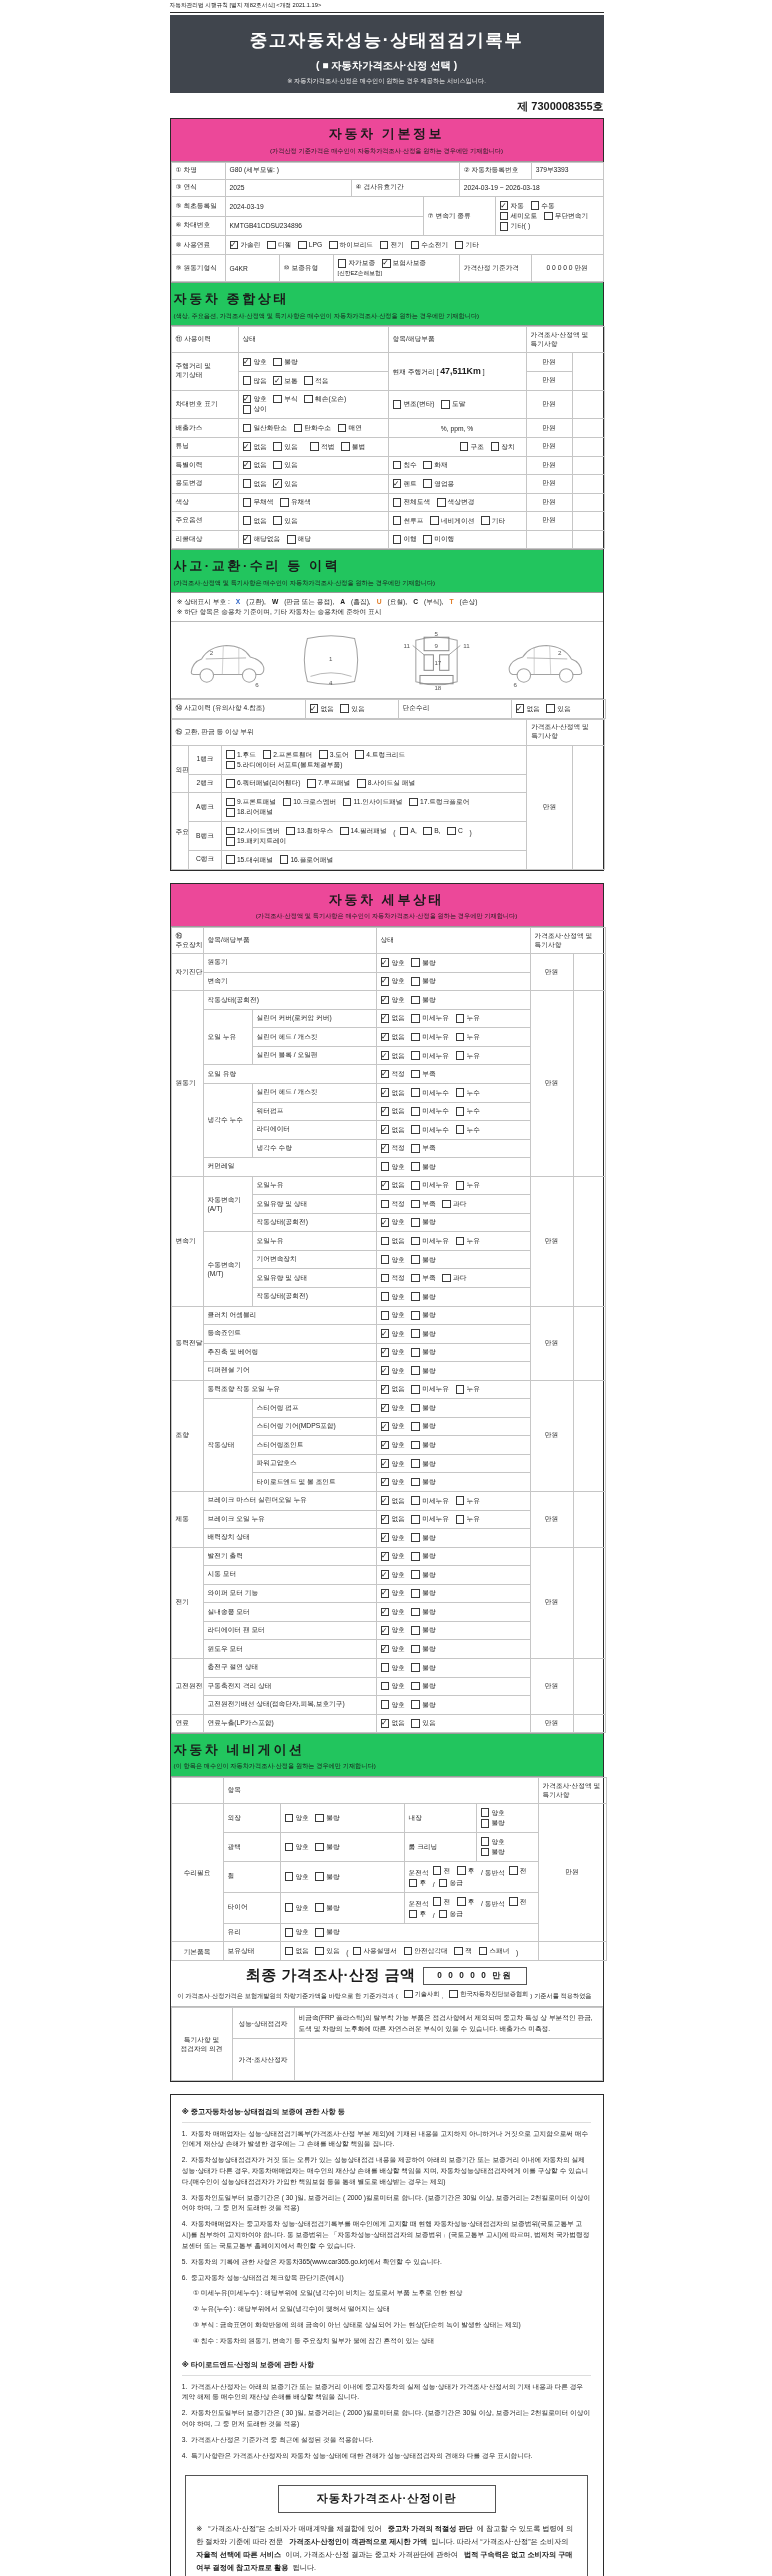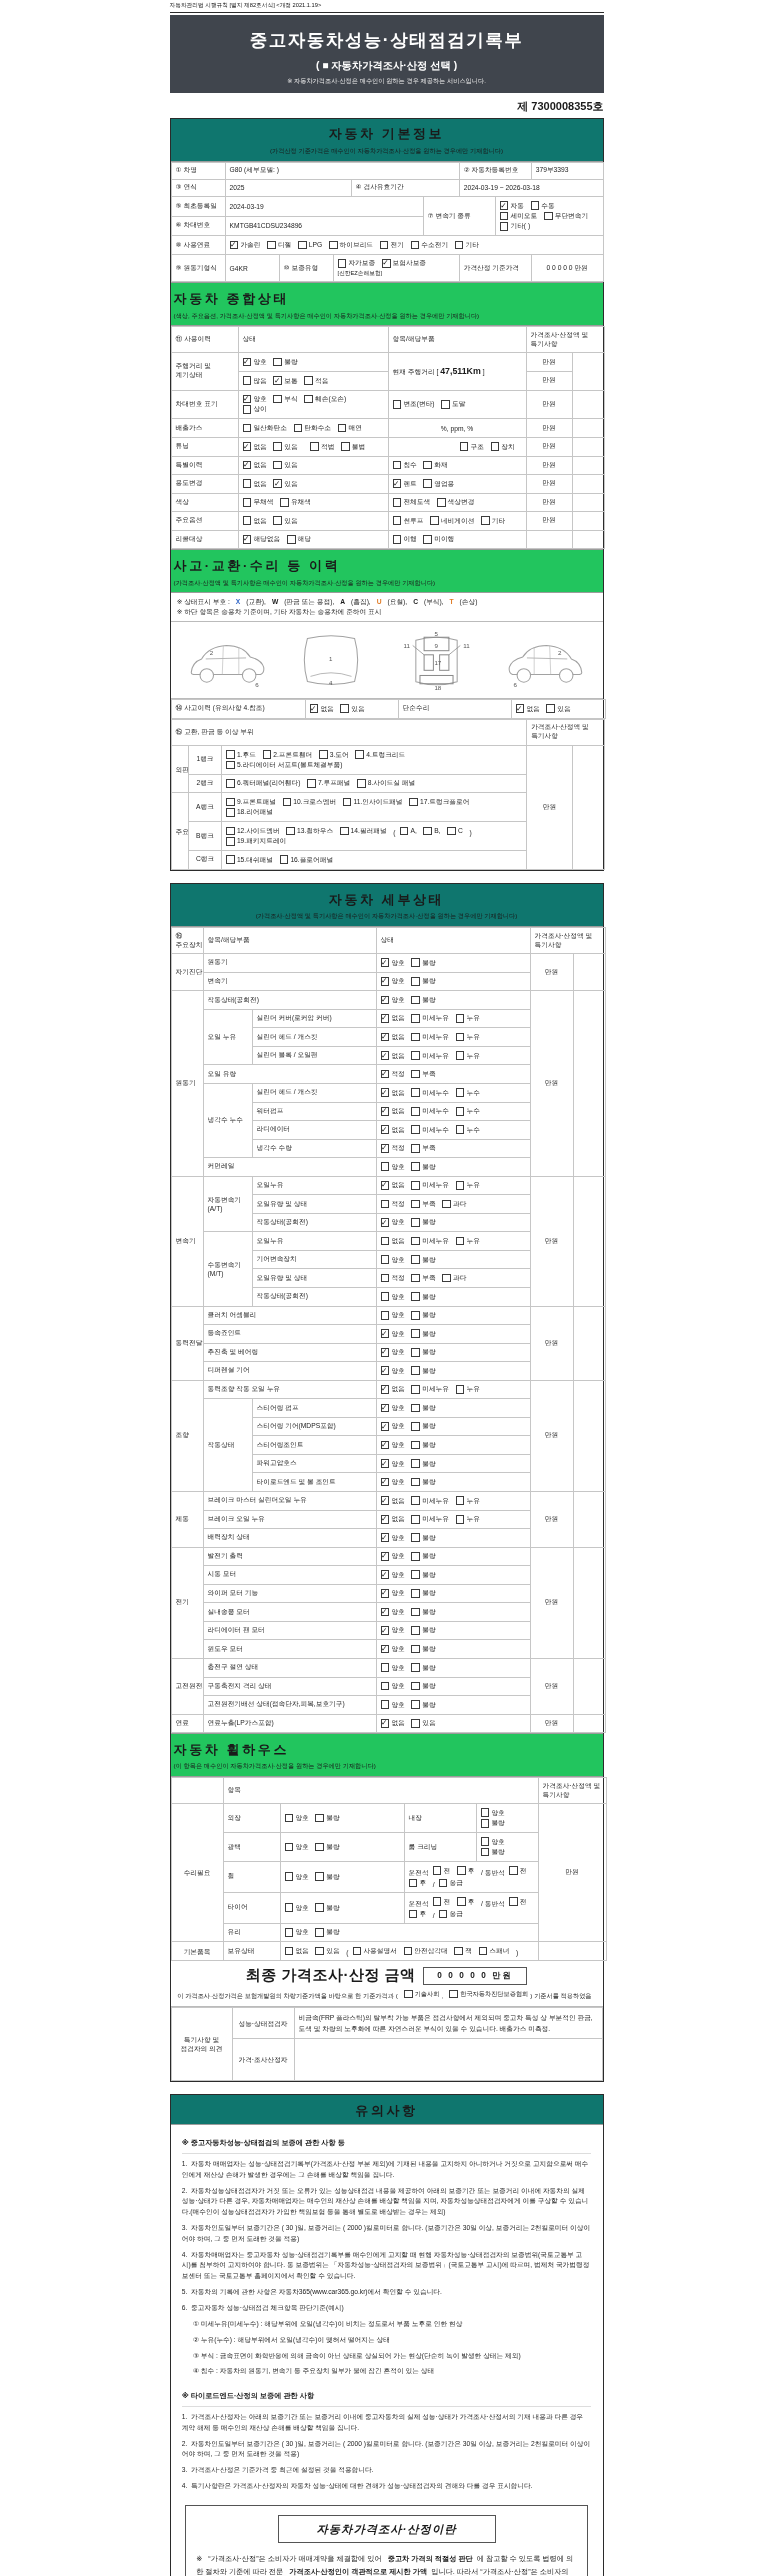--- a/index.html
+++ b/index.html
@@ -5,21 +5,21 @@
   html,body{margin:0;padding:0;background:#fff;}
   body{width:773px;font-family:"Liberation Sans","DejaVu Sans",sans-serif;color:#1a1a1a;font-size:6.7px;}
   .page{width:434px;margin:0 auto;padding-top:1px;}
   .form-ref{font-size:5.7px;color:#111;padding:1px 0 2.1px;border-bottom:1px solid #2b2b2b;}
   .band{background:#40454d;color:#fff;text-align:center;padding:13.4px 5.2px 7.2px;margin-top:2px;}
   .band .title{font-size:17.5px;font-weight:bold;letter-spacing:1.5px;}
   .band .subtitle{font-size:10.3px;font-weight:bold;margin-top:6.2px;}
   .band .bnote{font-size:6.2px;margin-top:4.6px;color:#eee;}
   .docno{font-weight:bold;font-size:11px;margin:5.2px 0 4.1px;text-align:right;}
   .box{border:1.5px solid #2b2b2b;margin-bottom:12.4px;background:#fff;}
-  .sec-head{background:#0f766e;text-align:center;padding:6.7px 3.1px 4.6px;border-bottom:0.5px solid #9c9c9c;}
+  .sec-head{background:#ec4899;text-align:center;padding:6.7px 3.1px 4.6px;border-bottom:0.5px solid #9c9c9c;}
   .sec-title{font-size:13px;font-weight:bold;letter-spacing:2.6px;}
   .sec-note{font-size:6.2px;margin-top:3.6px;}
   table.t{border-collapse:collapse;width:100%;table-layout:fixed;}
   table.t td{border:0.5px solid #c6c6c6;padding:3.6px 4.1px;font-size:6.7px;vertical-align:middle;word-break:keep-all;overflow:hidden;}
   table.t tr.hd td{font-size:6.7px;color:#222;}
   .pc{text-align:center;}
   .lblc{padding-left:5.2px;}
   .kmv{font-weight:bold;font-size:8.8px;}
   .opt{display:inline-flex;align-items:center;margin-right:6.7px;white-space:nowrap;line-height:1.5;}
   .cb{width:6.7px;height:6.7px;border:1px solid #3c3c3c;display:inline-block;margin-right:2.1px;position:relative;background:#fff;flex:0 0 auto;}
@@ -36,21 +36,21 @@
   .vlab{text-align:center;word-break:break-all;padding:2.1px 1.5px;font-size:6.2px;line-height:1.35;}
   .final-line{display:flex;justify-content:center;align-items:center;gap:7.2px;padding:5.2px 0 3.1px;}
   .final-lbl{font-size:15px;font-weight:bold;letter-spacing:0.5px;}
   .final-val{border:1px solid #555;padding:2.6px 13.4px;font-size:8.2px;font-weight:bold;letter-spacing:2.1px;background:#fff;}
   .basis{font-size:6.2px;text-align:center;padding:1px 4.1px 5.2px;border-bottom:0.5px solid #bbb;}
   .basis .opt{margin:0 2.1px;}
   .notice-body{padding:7.2px 11.3px 10.3px;}
   .nsec-title{font-weight:bold;font-size:7.2px;margin:5.2px 0 2.1px;border-bottom:0.5px solid #ddd;padding-bottom:5.2px;}
   .n-item{white-space:pre-wrap;margin:5.2px 0;line-height:1.6;font-size:6.7px;}
   .pricing-box{border:1px solid #555;margin:13.4px 3.1px 5.2px;padding:9.3px 10.3px 11.3px;}
-  .pricing-title{border:1px solid #555;width:216px;margin:0 auto 10.3px;text-align:center;font-size:11.3px;font-weight:bold;padding:5.2px 0;letter-spacing:1px;font-style:italic;}
+  .pricing-title{border:1px solid #555;width:216px;margin:0 auto 10.3px;text-align:center;font-size:11.3px;font-weight:bold;padding:5.2px 0;letter-spacing:1px;}
   .pricing-text{font-size:7.2px;line-height:1.8;}
   .mid-bar{background:#22c55e;padding:6.7px 3.1px 4.6px;border-top:0.5px solid #9c9c9c;border-bottom:0.5px solid #9c9c9c;}
 </style>
 </head>
 <body>
 
 <div class="page">
 
   <div class="form-ref">자동차관리법 시행규칙 [별지 제82호서식] &lt;개정 2021.1.19&gt;</div>
 
@@ -532,21 +532,21 @@
             <td class="dev" rowspan="1">연료</td>
             <td class="lblc" colspan="2">연료누출(LP가스포함)</td>
             <td class=""><span class="opt"><span class="cb on"></span>없음</span><span class="opt"><span class="cb"></span>있음</span></td>
             <td class="pc" rowspan="1">만원</td>
             <td class="" rowspan="1"></td>
           </tr>
         </tbody>
     </table>
 
     <div class="mid-bar">
-      <div class="sec-title">자동차 휠하우스</div>
+      <div class="sec-title">자동차 네비게이션</div>
       <div class="sec-note">(이 항목은 매수인이 자동차가격조사·산정을 원하는 경우에만 기재합니다)</div>
     </div>
 
     <table class="t">
       <colgroup>
           <col style="width:52px">
           <col style="width:57px">
           <col style="width:124px">
           <col style="width:72px">
           <col style="width:62px">
@@ -615,23 +615,20 @@
       </tr>
       <tr>
         <td class="vlab" style="height:33px">가격·조사산정자</td>
         <td></td>
       </tr>
     </tbody>
       </table>
   </div>
 
   <div class="box">
-    <div class="sec-head">
-      <div class="sec-title">유의사항</div>
-    </div>
     <div class="notice-body">
       <div class="nsec-title">※ 중고자동차성능·상태점검의 보증에 관한 사항 등</div>
       <div>
           <div class="n-item">1.  자동차 매매업자는 성능·상태점검기록부(가격조사·산정 부분 제외)에 기재된 내용을 고지하지 아니하거나 거짓으로 고지함으로써 매수인에게 재산상 손해가 발생한 경우에는 그 손해를 배상할 책임을 집니다.</div>
           <div class="n-item">2.  자동차성능상태점검자가 거짓 또는 오류가 있는 성능상태점검 내용을 제공하여 아래의 보증기간 또는 보증거리 이내에 자동차의 실제 성능·상태가 다른 경우, 자동차매매업자는 매수인의 재산상 손해를 배상할 책임을 지며, 자동차성능상태점검자에게 이를 구상할 수 있습니다.(매수인이 성능상태점검자가 가입한 책임보험 등을 통해 별도로 배상받는 경우는 제외)</div>
           <div class="n-item">3.  자동차인도일부터 보증기간은 ( 30 )일, 보증거리는 ( 2000 )킬로미터로 합니다. (보증기간은 30일 이상, 보증거리는 2천킬로미터 이상이어야 하며, 그 중 먼저 도래한 것을 적용)</div>
           <div class="n-item">4.  자동차매매업자는 중고자동차 성능·상태점검기록부를 매수인에게 고지할 때 현행 자동차성능·상태점검자의 보증범위(국토교통부 고시)를 첨부하여 고지하여야 합니다. 동 보증범위는 「자동차성능·상태점검자의 보증범위」(국토교통부 고시)에 따르며, 법제처 국가법령정보센터 또는 국토교통부 홈페이지에서 확인할 수 있습니다.</div>
           <div class="n-item">5.  자동차의 기록에 관한 사항은 자동차365(www.car365.go.kr)에서 확인할 수 있습니다.</div>
           <div class="n-item">6.  중고자동차 성능·상태점검 체크항목 판단기준(예시)</div>
           <div class="n-item">      ① 미세누유(미세누수) : 해당부위에 오일(냉각수)이 비치는 정도로서 부품 노후로 인한 현상</div>

